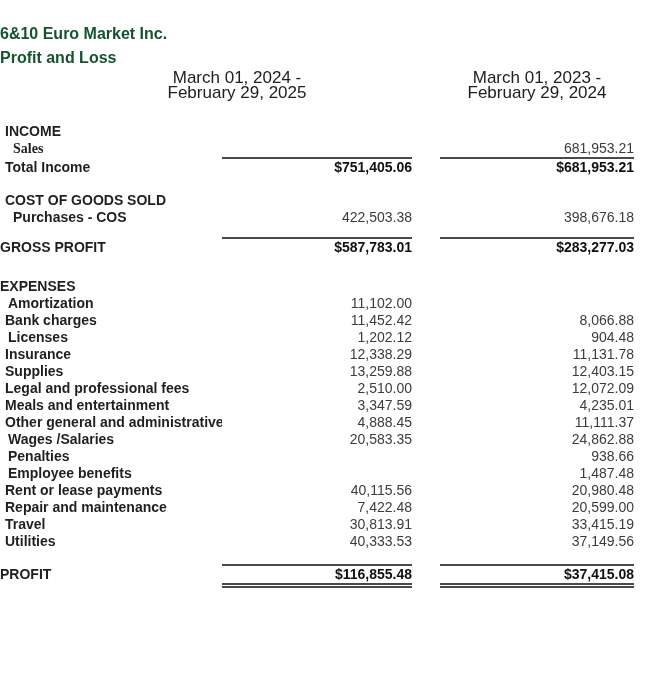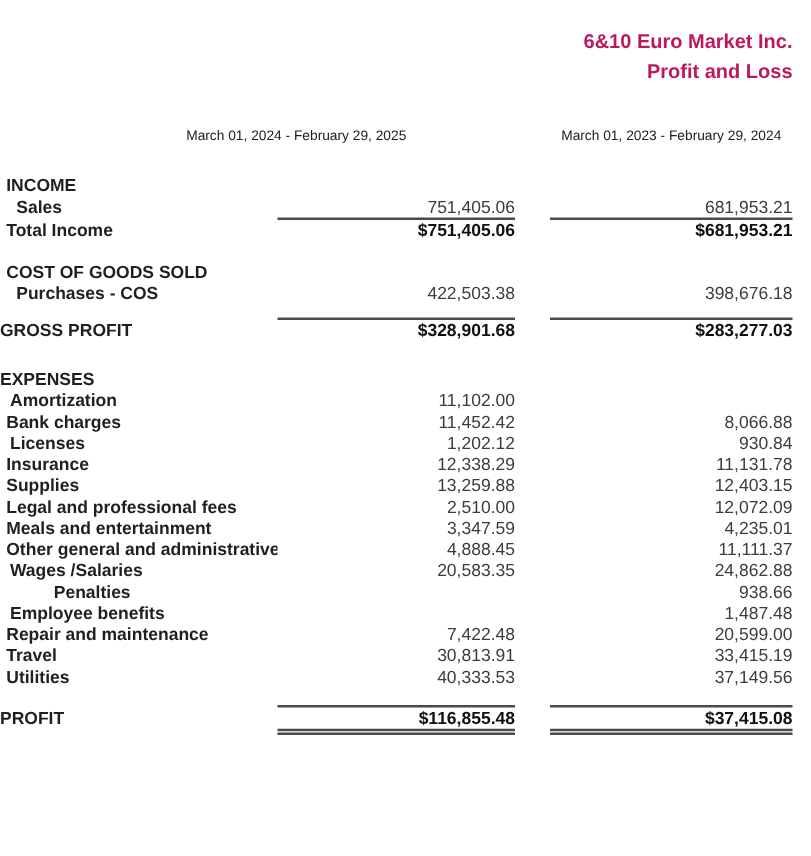--- a/index.html
+++ b/index.html
@@ -15,30 +15,29 @@
     color:var(--text);
     overflow:hidden;
   }
   .page{
     box-sizing:border-box;
     width:649px;height:685px;
     padding:22px 15px 0 0;
   }
   .title-block{
     width:634px;
-    text-align:right;
+    text-align:left;
     font-weight:bold;
     font-size:16px;
     line-height:24px;
-    color:#be185d;
+    color:#14532d;
   }
   .head-row{
     display:flex;
-    margin-top:32px;
-    font-size:11px;
+    font-size:17px;
     color:#202020;
     line-height:15px;
     gap:40px;
   }
   .lblcell{flex:1;min-width:0;}
   .c1{width:190px;text-align:center;}
   .gapc{width:28px;}
   .c2{width:194px;text-align:center;}
 
   #rows{margin-top:23px;}
@@ -91,22 +90,21 @@
   </div>
 
   <div id="rows">
       <div class="row section">
         <div class="lbl" style="padding-left: 5px;">INCOME</div>
         <div class="v p1"></div>
         <div class="gapcell"></div>
         <div class="v p2"></div>
       </div>
       <div class="row item">
-        <div class="lbl" style="padding-left: 13px;">Sales</div>
-        <div class="v p1">751,405.06</div>
+        <div class="lbl" style="padding-left: 13px; font-family: Liberation Serif, serif;">Sales</div>
         <div class="gapcell"></div>
         <div class="v p2">681,953.21</div>
       </div>
       <div class="row total">
         <div class="lbl" style="padding-left: 5px;">Total Income</div>
         <div class="v p1">$751,405.06</div>
         <div class="gapcell"></div>
         <div class="v p2">$681,953.21</div>
       </div>
       <div class="row section" style="margin-top: 16px;">
@@ -116,21 +114,21 @@
         <div class="v p2"></div>
       </div>
       <div class="row item">
         <div class="lbl" style="padding-left: 13px;">Purchases - COS</div>
         <div class="v p1">422,503.38</div>
         <div class="gapcell"></div>
         <div class="v p2">398,676.18</div>
       </div>
       <div class="row total" style="margin-top: 11px; align-items: flex-end;">
         <div class="lbl" style="padding-left: 0px;">GROSS PROFIT</div>
-        <div class="v p1">$328,901.68</div>
+        <div class="v p1">$587,783.01</div>
         <div class="gapcell"></div>
         <div class="v p2">$283,277.03</div>
       </div>
       <div class="row section" style="margin-top: 22px;">
         <div class="lbl" style="padding-left: 0px;">EXPENSES</div>
         <div class="v p1"></div>
         <div class="gapcell"></div>
         <div class="v p2"></div>
       </div>
       <div class="row item">
@@ -142,21 +140,21 @@
       <div class="row item">
         <div class="lbl" style="padding-left: 5px;">Bank charges</div>
         <div class="v p1">11,452.42</div>
         <div class="gapcell"></div>
         <div class="v p2">8,066.88</div>
       </div>
       <div class="row item">
         <div class="lbl" style="padding-left: 8px;">Licenses</div>
         <div class="v p1">1,202.12</div>
         <div class="gapcell"></div>
-        <div class="v p2">930.84</div>
+        <div class="v p2">904.48</div>
       </div>
       <div class="row item">
         <div class="lbl" style="padding-left: 5px;">Insurance</div>
         <div class="v p1">12,338.29</div>
         <div class="gapcell"></div>
         <div class="v p2">11,131.78</div>
       </div>
       <div class="row item">
         <div class="lbl" style="padding-left: 5px;">Supplies</div>
         <div class="v p1">13,259.88</div>
@@ -181,30 +179,36 @@
         <div class="gapcell"></div>
         <div class="v p2">11,111.37</div>
       </div>
       <div class="row item">
         <div class="lbl" style="padding-left: 8px;">Wages /Salaries</div>
         <div class="v p1">20,583.35</div>
         <div class="gapcell"></div>
         <div class="v p2">24,862.88</div>
       </div>
       <div class="row item">
-        <div class="lbl" style="padding-left: 8px; margin-left: 35px;">Penalties</div>
+        <div class="lbl" style="padding-left: 8px;">Penalties</div>
         <div class="v p1"></div>
         <div class="gapcell"></div>
         <div class="v p2">938.66</div>
       </div>
       <div class="row item">
         <div class="lbl" style="padding-left: 8px;">Employee benefits</div>
         <div class="v p1"></div>
         <div class="gapcell"></div>
         <div class="v p2">1,487.48</div>
+      </div>
+      <div class="row item">
+        <div class="lbl" style="padding-left: 5px;">Rent or lease payments</div>
+        <div class="v p1">40,115.56</div>
+        <div class="gapcell"></div>
+        <div class="v p2">20,980.48</div>
       </div>
       <div class="row item">
         <div class="lbl" style="padding-left: 5px;">Repair and maintenance</div>
         <div class="v p1">7,422.48</div>
         <div class="gapcell"></div>
         <div class="v p2">20,599.00</div>
       </div>
       <div class="row item">
         <div class="lbl" style="padding-left: 5px;">Travel</div>
         <div class="v p1">30,813.91</div>

